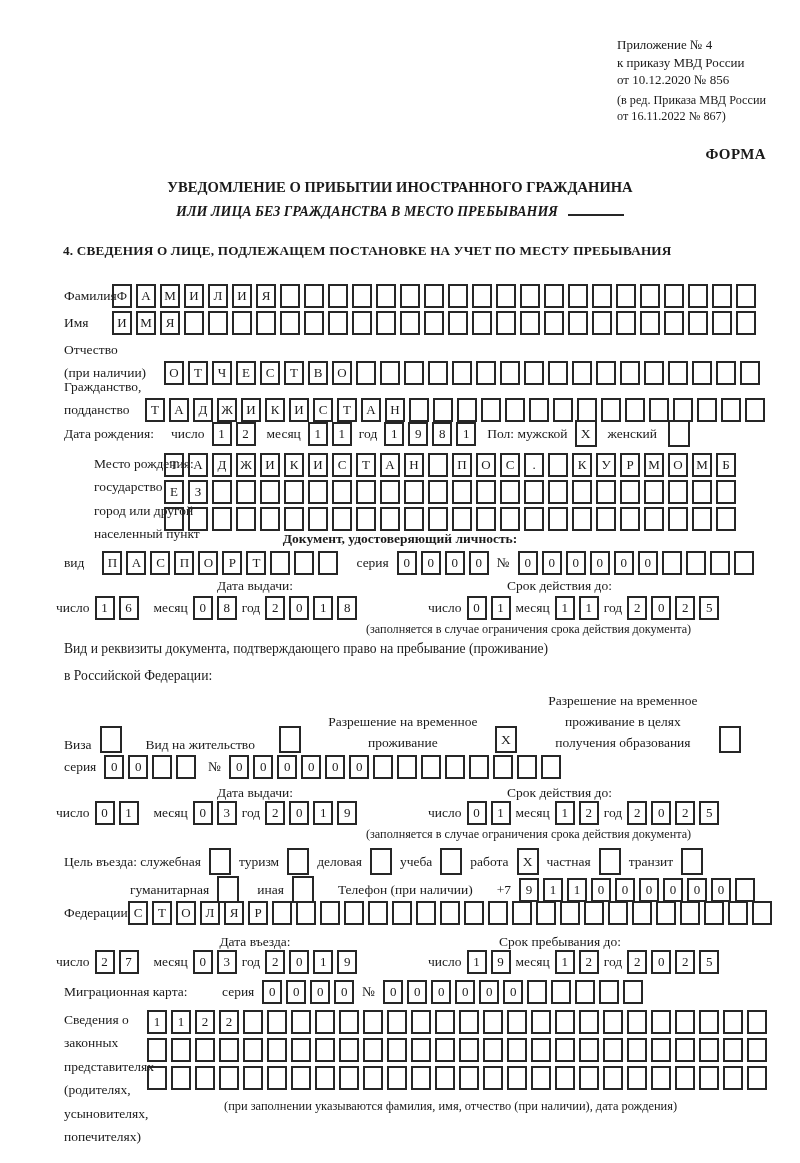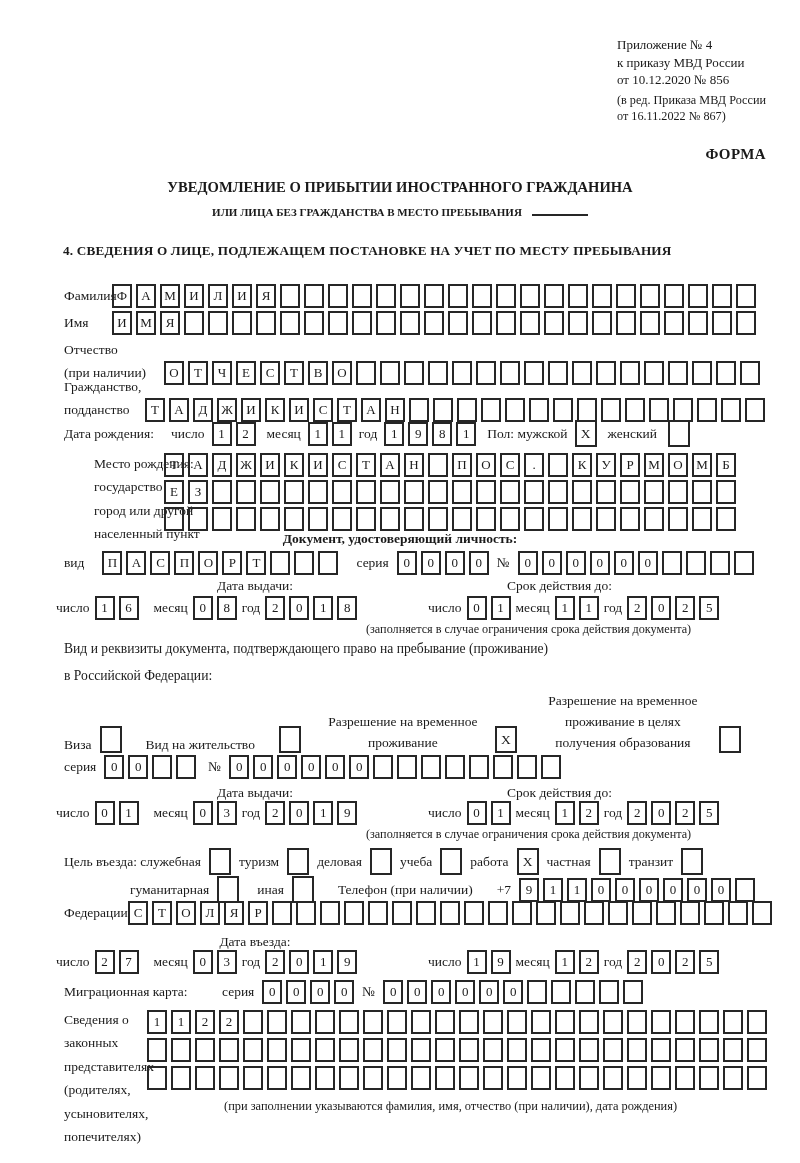--- a/index.html
+++ b/index.html
@@ -17,21 +17,21 @@
   .chk{box-sizing:content-box;display:inline-block;width:18px;height:23px;border:2px solid #262626;font-size:13.5px;line-height:23px;text-align:center;flex:0 0 auto;}
   .wrapLbl{font-size:13.5px;text-align:center;line-height:21px;}
   .lblcol{font-size:13.5px;line-height:23.4px;}
   .blank{display:inline-block;width:56px;height:13px;border-bottom:2px solid #262626;margin-left:10px;}
   .ml10{margin-left:10px;} .ml16{margin-left:16px;} .ml4{margin-left:4px;}
 
   #hdr{top:36px;left:617px;font-size:13px;line-height:17.5px;}
   #hdr-sub{margin-top:3px;font-size:12.2px;line-height:16.5px;}
   #forma{top:146px;left:630px;width:136px;text-align:right;font-size:15px;letter-spacing:.4px;}
   #title1{top:179px;left:0;width:800px;font-size:14.6px;}
-  #title2{top:201px;left:0;width:800px;font-size:11px;}
+  #title2{top:201px;left:0;width:800px;font-size:14px;font-style:italic;}
   #sect{top:243px;left:63px;font-size:13.2px;letter-spacing:.2px;}
 
   #r-surname{top:284px;left:64px;} #r-surname .lblw{width:42px;}
   #r-name{top:311px;left:64px;} #r-name .lblw{width:42px;}
   #r-patr{top:338px;left:64px;} #r-patr .lblw{width:94px;}
   #r-cit{top:375px;left:64px;} #r-cit .lblw{width:75px;}
   #r-birth{top:420px;left:64px;gap:7px;}
   #bp-labels{top:452px;left:50px;margin-left:44px;}
   #bp1{top:453px;left:164px;} #bp2{top:480px;left:164px;} #bp3{top:507px;left:164px;}
   #doc-h{top:531px;left:0;width:800px;font-size:13.5px;}
@@ -566,20 +566,21 @@
         <span class="cell"></span>
         <span class="cell"></span>
         <span class="cell"></span>
         <span class="cell"></span>
         <span class="cell"></span>
         <span class="cell"></span>
       </div>
   </div>
 
   <div class="abs center" id="l-entry">Дата въезда:</div>
+  <div class="abs center" id="l-stay">Срок пребывания до:</div>
   <div class="row" id="r-entry-left">
     <span class="lbl">число</span>
     <div class="cells">
         <span class="cell">2</span>
         <span class="cell">7</span>
       </div>
     <span class="lbl ml10">месяц</span>
     <div class="cells">
         <span class="cell">0</span>
         <span class="cell">3</span>

